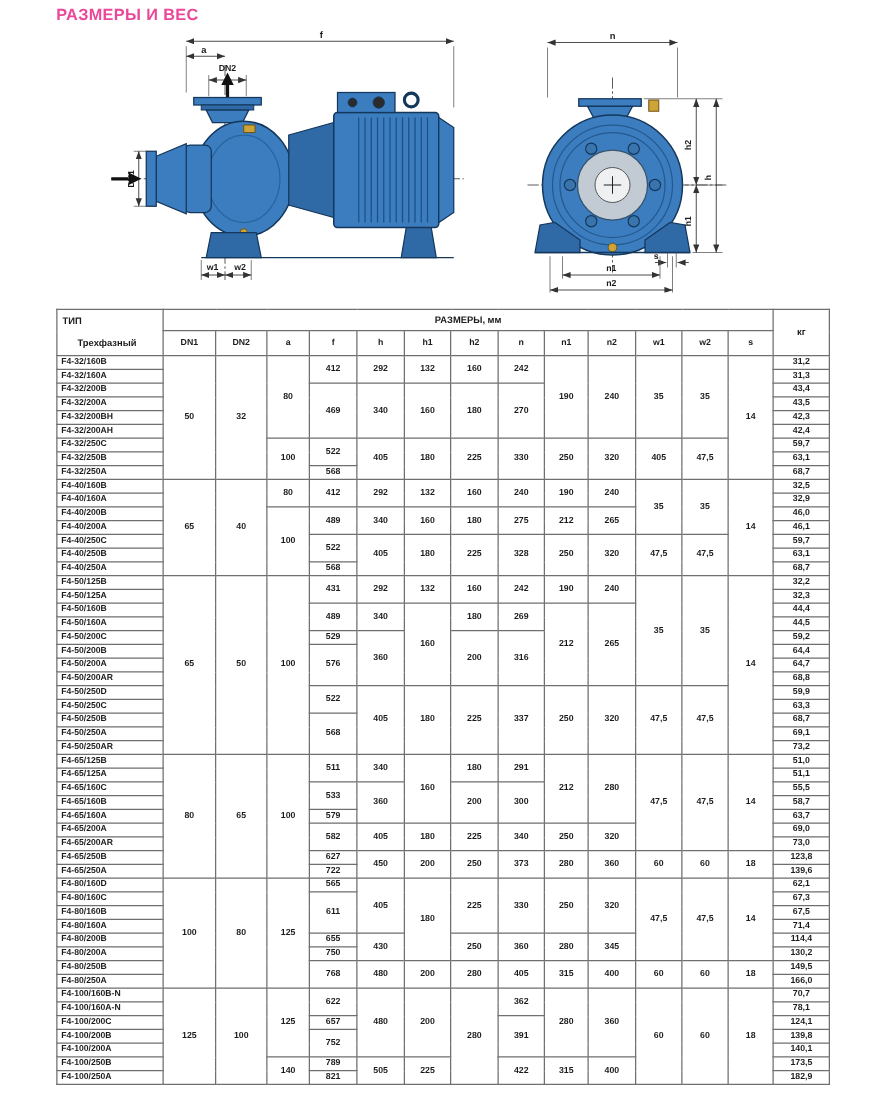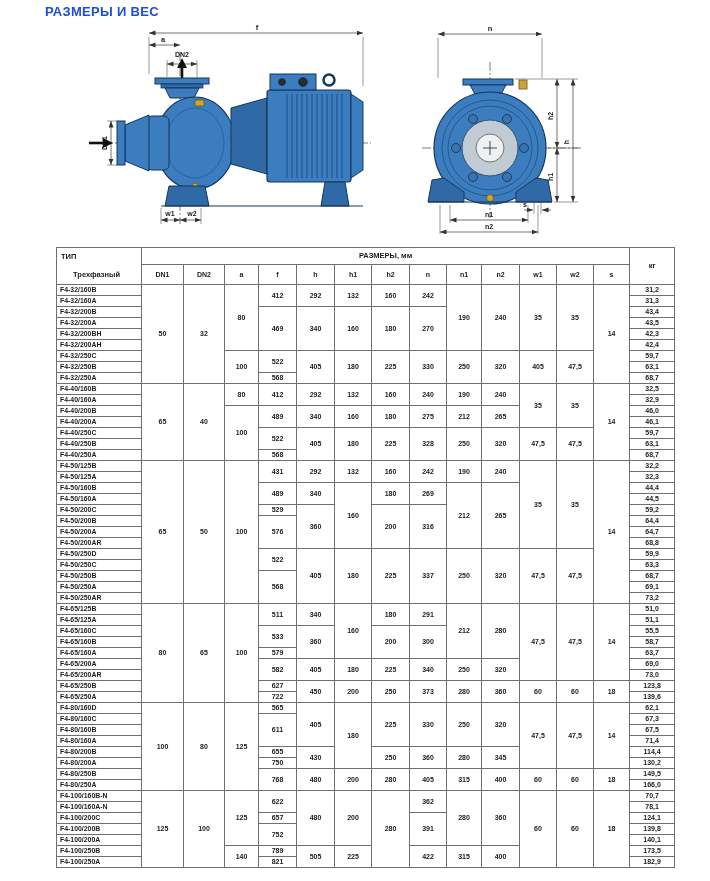--- a/index.html
+++ b/index.html
@@ -1,24 +1,24 @@
 <!DOCTYPE html>
 <html><head>
 <meta charset="utf-8">
 <style>
   html,body{margin:0;padding:0;background:#ffffff;}
   #canvas{position:relative;width:710px;height:881px;background:#fff;overflow:hidden;
           font-family:"Liberation Sans",sans-serif;}
   .page-title{position:absolute;left:45px;top:4px;font-size:13px;font-weight:bold;
-              color:#1d4ed8;letter-spacing:.3px;}
+              color:#ec4899;letter-spacing:.3px;}
   .drawing{position:absolute;}
   svg text{font-family:"Liberation Sans",sans-serif;font-size:7.5px;font-weight:bold;fill:#1b1b1b;}
   svg text.small{font-size:7px;}
 
-  table.dims{position:absolute;left:56px;top:247px;width:618px;border-collapse:collapse;
+  table.dims{position:absolute;left:45px;top:247px;width:618px;border-collapse:collapse;
              table-layout:fixed;border:1.5px solid #333;padding-left:19px;}
   .dims th,.dims td{border:1px solid #6f6f6f;padding:0;text-align:center;vertical-align:middle;
              white-space:nowrap;overflow:hidden;color:#1b1b1b;font-weight:bold;line-height:10px;}
   .dims thead tr.r1{height:17px;} .dims thead tr.r2{height:19px;}
   .dims tbody tr{height:10.5px;}
   .tip-cell{text-align:left;vertical-align:top;}
   .tip-cell .l1,.tip-cell .l2{padding-left:4px;font-size:7.5px;display:flex;align-items:center;}
   .tip-cell .l1{height:17px;} .tip-cell .l2{height:19px;margin-left:12px;}
   .sizes-cell{font-size:7.5px;}
   .kg-head{font-size:7.5px;vertical-align:top;padding-top:4px;}

